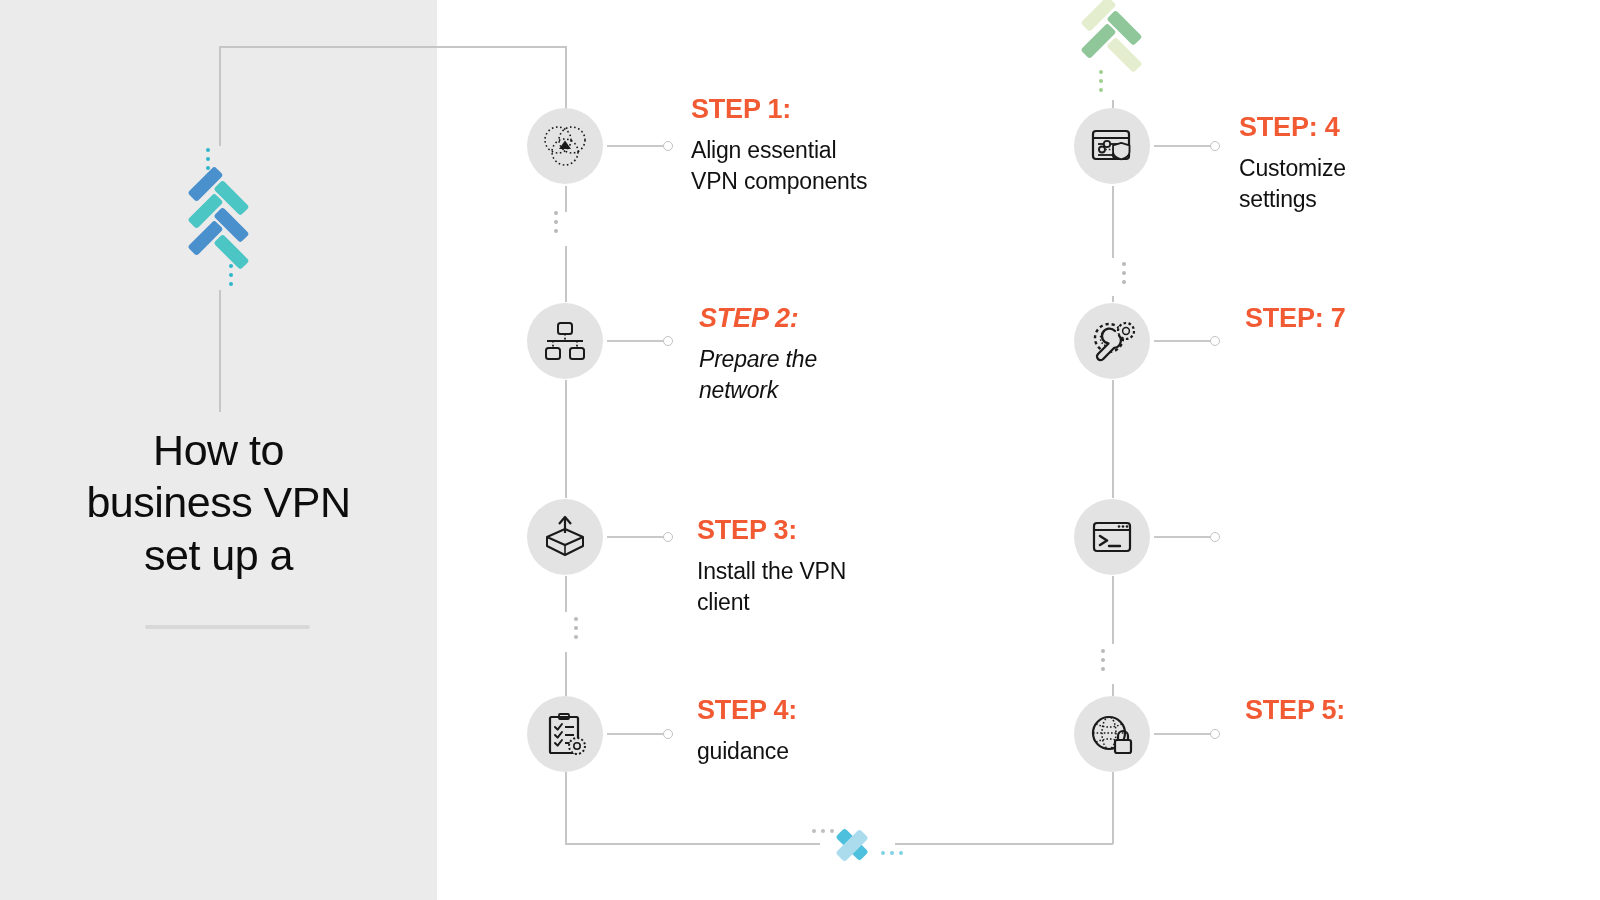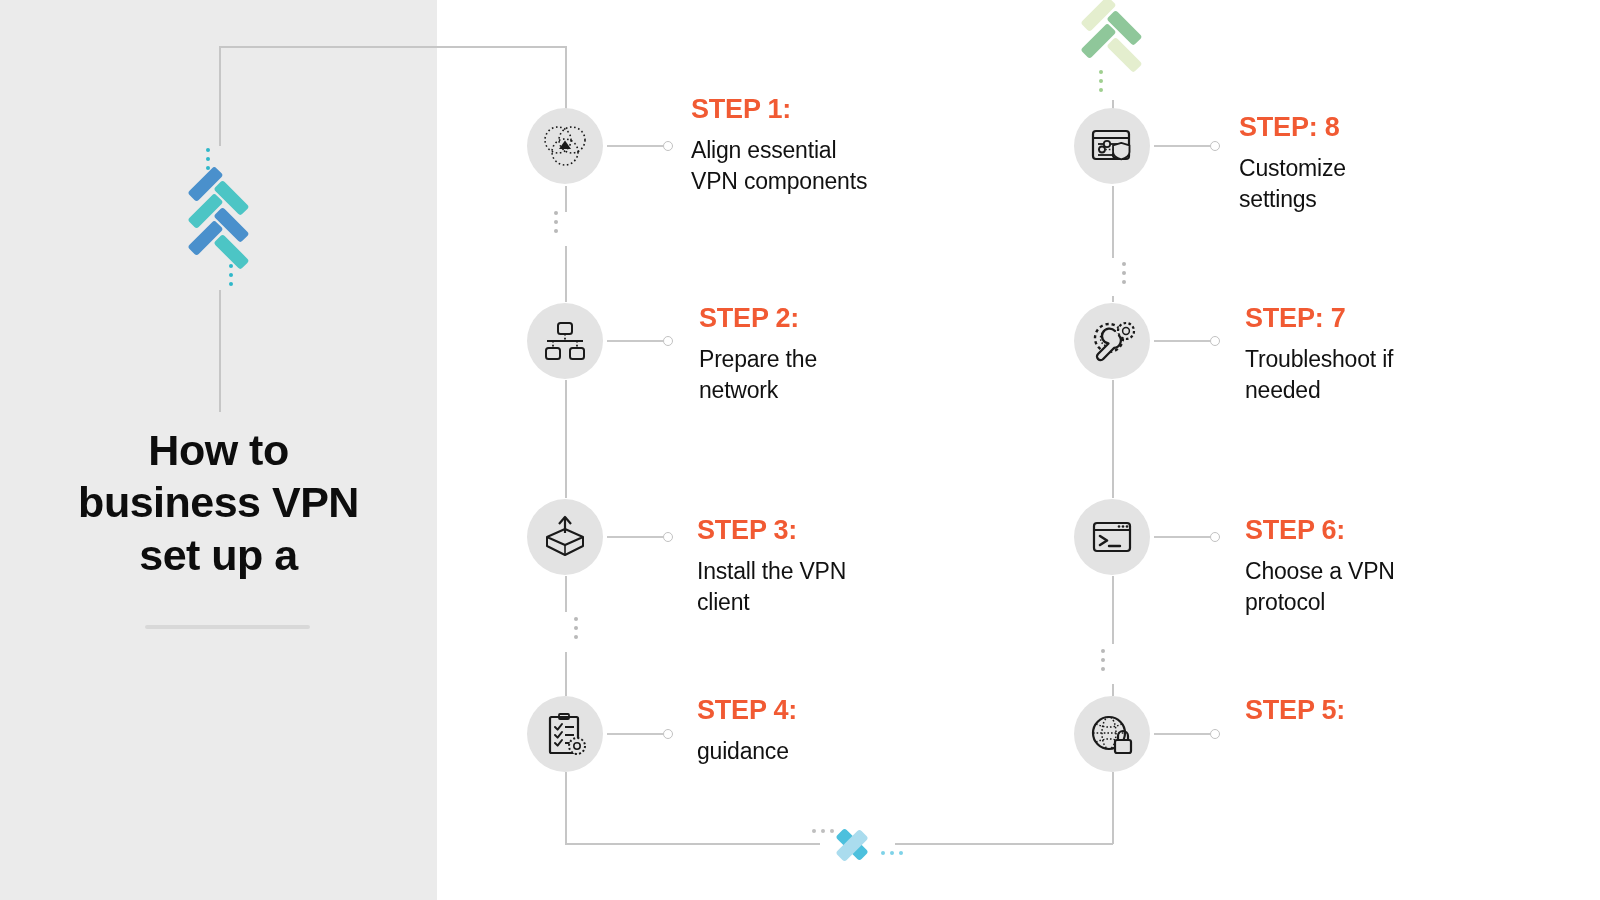--- a/index.html
+++ b/index.html
@@ -15,21 +15,21 @@
   
   .left-panel{
     position:absolute;left:0;top:0;width:437px;height:900px;
     background:#ebebeb;
   }
   .title-block{
     position:absolute;left:0;top:424px;width:437px;
     text-align:center;
   }
   .title-line{
-    font-size:43px;font-weight:bold;color:#0d0d0d;
+    font-size:43px;font-weight:normal;color:#0d0d0d;
     line-height:1.22;letter-spacing:-0.5px;
     white-space:nowrap;
   }
   .title-rule{
     position:absolute;left:145px;top:625px;
     width:165px;height:4px;background:#d8d8d8;border-radius:2px;
   }
 
   
   .chev-stack{position:absolute;}
@@ -223,21 +223,21 @@
       <line x1="25" y1="18" x2="25" y2="25" stroke="#1a1a1a" stroke-width="1.8" stroke-dasharray="1.6 2.2"></line>
       <line x1="7" y1="25" x2="43" y2="25" stroke="#1a1a1a" stroke-width="2.2"></line>
       <line x1="13" y1="25" x2="13" y2="32" stroke="#1a1a1a" stroke-width="1.8" stroke-dasharray="1.6 2.2"></line>
       <line x1="37" y1="25" x2="37" y2="32" stroke="#1a1a1a" stroke-width="1.8" stroke-dasharray="1.6 2.2"></line>
       <rect x="6" y="32" width="14" height="11" rx="2.5" fill="none" stroke="#1a1a1a" stroke-width="2"></rect>
       <rect x="30" y="32" width="14" height="11" rx="2.5" fill="none" stroke="#1a1a1a" stroke-width="2"></rect>
     </svg>
   </div>
   <div class="stub" style="left:607px;top:340px;width:56px;"></div>
   <div class="endcircle" style="left:663px;top:336px;"></div>
-  <div class="step-text" style="left:699px;top:304px;">
+  <div class="step-text" style="left:699px;top:304px;font-style:italic;">
     <div class="step-head">STEP 2:</div>
     <div class="step-body">
       <span>Prepare the</span>
       <span>network</span>
     </div>
   </div>
 
   <div class="node" style="left:527px;top:499px;">
     <svg width="52" height="52" viewBox="0 0 52 52">
       <path d="M26 6 L26 22" stroke="#1a1a1a" stroke-width="2.2"></path>
@@ -289,66 +289,55 @@
       <line x1="13" y1="30.5" x2="38" y2="30.5" stroke="#1a1a1a" stroke-width="1.6" stroke-dasharray="1.6 2"></line>
       <circle cx="17" cy="30.5" r="3" fill="#e3e3e3" stroke="#1a1a1a" stroke-width="1.8"></circle>
       <line x1="13" y1="36" x2="38" y2="36" stroke="#1a1a1a" stroke-width="1.8"></line>
       <circle cx="31" cy="36" r="3.2" fill="#e3e3e3" stroke="#1a1a1a" stroke-width="1.8"></circle>
       <path d="M37 28 L47 31 L47 39 Q47 45 37 48 Q27 45 27 39 L27 31 Z" transform="translate(1,-4) scale(0.82) translate(6,6)" fill="#e3e3e3" stroke="#1a1a1a" stroke-width="2.2" stroke-linejoin="round"></path>
     </svg>
   </div>
   <div class="stub" style="left:1154px;top:145px;width:56px;"></div>
   <div class="endcircle" style="left:1210px;top:141px;"></div>
   <div class="step-text" style="left:1239px;top:113px;">
-    <div class="step-head">STEP: 8</div>
+    <div class="step-head">STEP: 4</div>
     <div class="step-body">
       <span>Customize</span>
       <span>settings</span>
     </div>
   </div>
 
   <div class="node" style="left:1074px;top:303px;">
     <svg width="54" height="54" viewBox="0 0 54 54">
       <circle cx="24" cy="24" r="14" fill="none" stroke="#1a1a1a" stroke-width="2.4" stroke-dasharray="3.2 3"></circle>
       <circle cx="24" cy="24" r="8.5" fill="none" stroke="#1a1a1a" stroke-width="1.5" stroke-dasharray="1.4 2"></circle>
       <circle cx="41" cy="17" r="8" fill="#e3e3e3" stroke="#1a1a1a" stroke-width="2.2" stroke-dasharray="2.6 2.4"></circle>
       <circle cx="41" cy="17" r="3.4" fill="none" stroke="#1a1a1a" stroke-width="1.5"></circle>
       <path d="M30 17 a7.5 7.5 0 1 0 -6.5 12.5 L13 40 a3.6 3.6 0 0 0 5.2 5 L29 34 a7.5 7.5 0 0 0 5-12.4" fill="#e3e3e3" stroke="#1a1a1a" stroke-width="2.3" stroke-linejoin="round" stroke-linecap="round"></path>
     </svg>
   </div>
   <div class="stub" style="left:1154px;top:340px;width:56px;"></div>
   <div class="endcircle" style="left:1210px;top:336px;"></div>
   <div class="step-text" style="left:1245px;top:304px;">
     <div class="step-head">STEP: 7</div>
-    <div class="step-body">
-      <span>Troubleshoot if</span>
-      <span>needed</span>
-    </div>
   </div>
 
   <div class="node" style="left:1074px;top:499px;">
     <svg width="52" height="52" viewBox="0 0 52 52">
       <rect x="8" y="12" width="36" height="28" rx="3" fill="none" stroke="#1a1a1a" stroke-width="2.2"></rect>
       <line x1="8" y1="19" x2="44" y2="19" stroke="#1a1a1a" stroke-width="1.8"></line>
       <circle cx="33" cy="15.5" r="1.3" fill="#1a1a1a"></circle>
       <circle cx="37" cy="15.5" r="1.3" fill="#1a1a1a"></circle>
       <circle cx="41" cy="15.5" r="1.3" fill="#1a1a1a"></circle>
       <path d="M14 25 L21 29.5 L14 34" fill="none" stroke="#1a1a1a" stroke-width="2.6" stroke-linecap="round" stroke-linejoin="round"></path>
       <line x1="23" y1="35" x2="34" y2="35" stroke="#1a1a1a" stroke-width="2.4" stroke-linecap="round"></line>
     </svg>
   </div>
   <div class="stub" style="left:1154px;top:536px;width:56px;"></div>
   <div class="endcircle" style="left:1210px;top:532px;"></div>
-  <div class="step-text" style="left:1245px;top:516px;">
-    <div class="step-head">STEP 6:</div>
-    <div class="step-body">
-      <span>Choose a VPN</span>
-      <span>protocol</span>
-    </div>
-  </div>
 
   <div class="node" style="left:1074px;top:696px;">
     <svg width="52" height="52" viewBox="0 0 52 52">
       <circle cx="23" cy="25" r="16" fill="none" stroke="#1a1a1a" stroke-width="2.2"></circle>
       <ellipse cx="23" cy="25" rx="7" ry="16" fill="none" stroke="#1a1a1a" stroke-width="1.5" stroke-dasharray="1.6 2"></ellipse>
       <line x1="7" y1="25" x2="39" y2="25" stroke="#1a1a1a" stroke-width="1.5" stroke-dasharray="1.6 2"></line>
       <path d="M10 16 Q23 22 36 16" fill="none" stroke="#1a1a1a" stroke-width="1.5" stroke-dasharray="1.6 2"></path>
       <path d="M10 34 Q23 28 36 34" fill="none" stroke="#1a1a1a" stroke-width="1.5" stroke-dasharray="1.6 2"></path>
       <path d="M32 32 v-4 a5 5 0 0 1 10 0 v4" fill="none" stroke="#1a1a1a" stroke-width="2.2"></path>
       <rect x="29" y="32" width="16" height="13" rx="2" fill="#e3e3e3" stroke="#1a1a1a" stroke-width="2.2"></rect>

